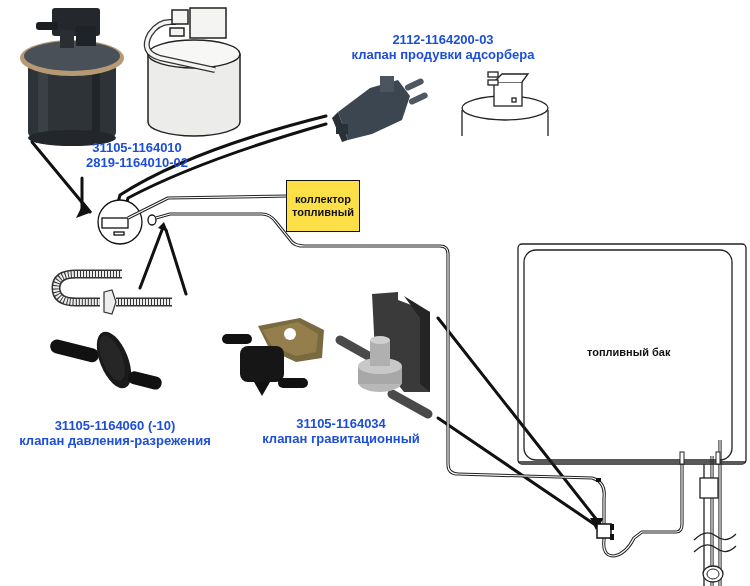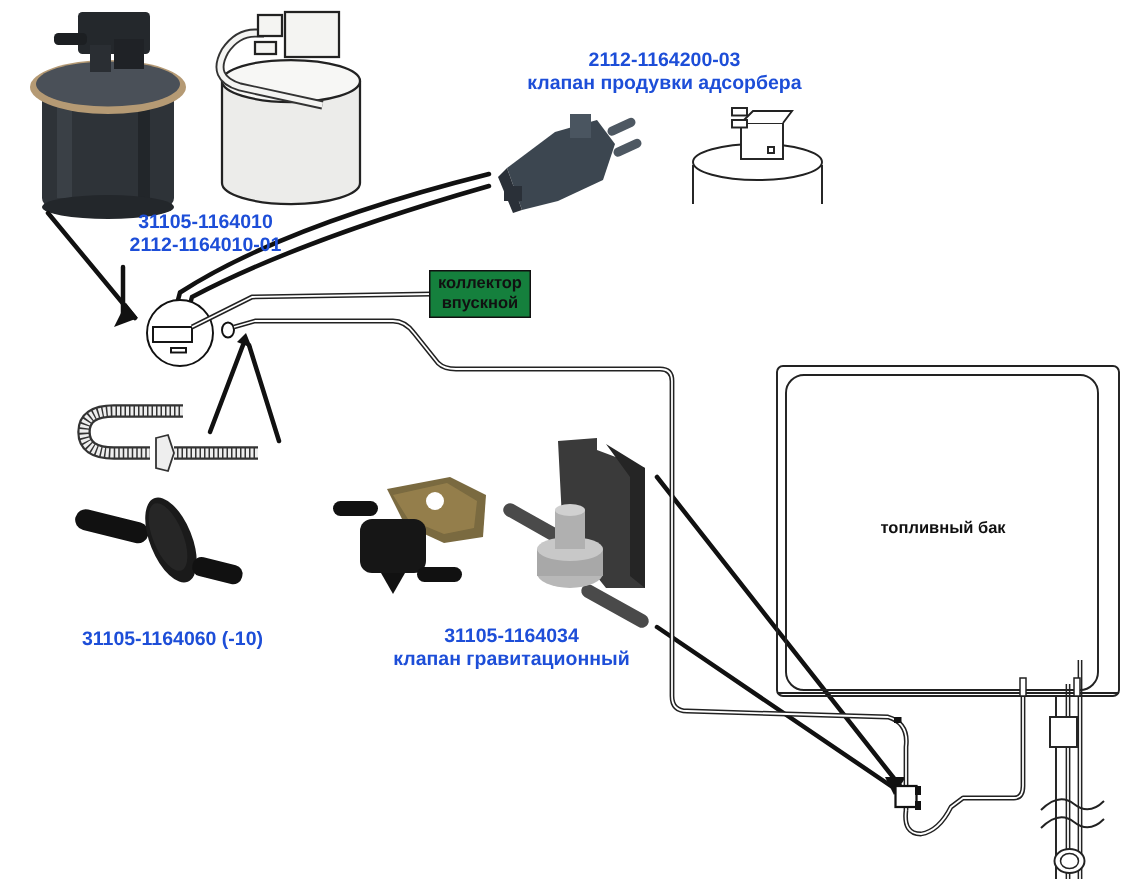--- a/index.html
+++ b/index.html
@@ -2,23 +2,23 @@
 <html><head>
 <meta charset="utf-8">
 <style>
   html, body { margin: 0; padding: 0; background: #ffffff; }
   body { width: 750px; height: 586px; position: relative; overflow: hidden;
          font-family: "Liberation Sans", sans-serif; color: #111; }
   #stage { position: absolute; left: 0; top: 0; width: 750px; height: 586px; }
   .lbl { position: absolute; text-align: center; font-weight: bold; font-size: 13px;
          line-height: 15px; color: #1d4ed8; white-space: nowrap; }
   .lbl span { display: block; }
-  .box-lbl { position: absolute; border: 1.5px solid #111; background: #15803d;
+  .box-lbl { position: absolute; border: 1.5px solid #111; background: #fde047;
              font-weight: bold; font-size: 11px; line-height: 13px; text-align: center;
-             padding: 2px 5px; }
+             padding: 12px 5px; }
   .box-lbl span { display: block; }
   .tank-lbl { position: absolute; font-weight: bold; font-size: 11px; color: #111; }
 </style>
 </head>
 <body>
 
 <svg id="stage" viewBox="0 0 750 586" xmlns="http://www.w3.org/2000/svg">
 
   <g>
     <rect x="28" y="60" width="88" height="78" rx="6" fill="#2e3338"></rect>
@@ -158,35 +158,36 @@
     <ellipse cx="380" cy="382" rx="22" ry="10" fill="#b8b8b8"></ellipse>
     <rect x="358" y="366" width="44" height="18" fill="#a8a8a8"></rect>
     <ellipse cx="380" cy="366" rx="22" ry="8" fill="#c8c8c8"></ellipse>
     <rect x="370" y="340" width="20" height="26" fill="#b0b0b0"></rect>
     <ellipse cx="380" cy="340" rx="10" ry="4" fill="#d0d0d0"></ellipse>
   </g>
 </svg>
 
 <div class="lbl" style="left:52px; top:140px; width:170px;">
   <span>31105-1164010</span>
-  <span>2112-1164010-01</span>
+  <span>2819-1164010-02</span>
 </div>
 
 <div class="lbl" style="left:330px; top:32px; width:226px;">
   <span>2112-1164200-03</span>
   <span>клапан продувки адсорбера</span>
 </div>
 
 <div class="box-lbl" style="left:286px; top:180px;">
   <span>коллектор</span>
-  <span>впускной</span>
+  <span>топливный</span>
 </div>
 
 <div class="lbl" style="left:6px; top:418px; width:218px;">
   <span>31105-1164060 (-10)</span>
+  <span>клапан давления-разрежения</span>
 </div>
 
 <div class="lbl" style="left:254px; top:416px; width:174px;">
   <span>31105-1164034</span>
   <span>клапан гравитационный</span>
 </div>
 
 <div class="tank-lbl" style="left:587px; top:346px;text-align:center;">топливный бак</div>
 
 </body></html>

